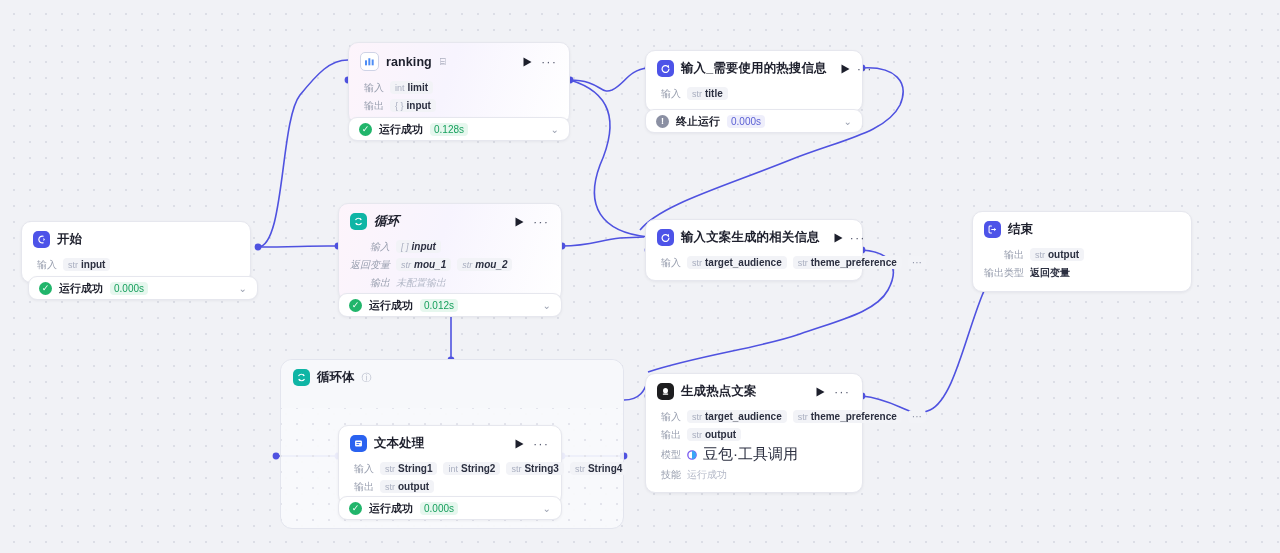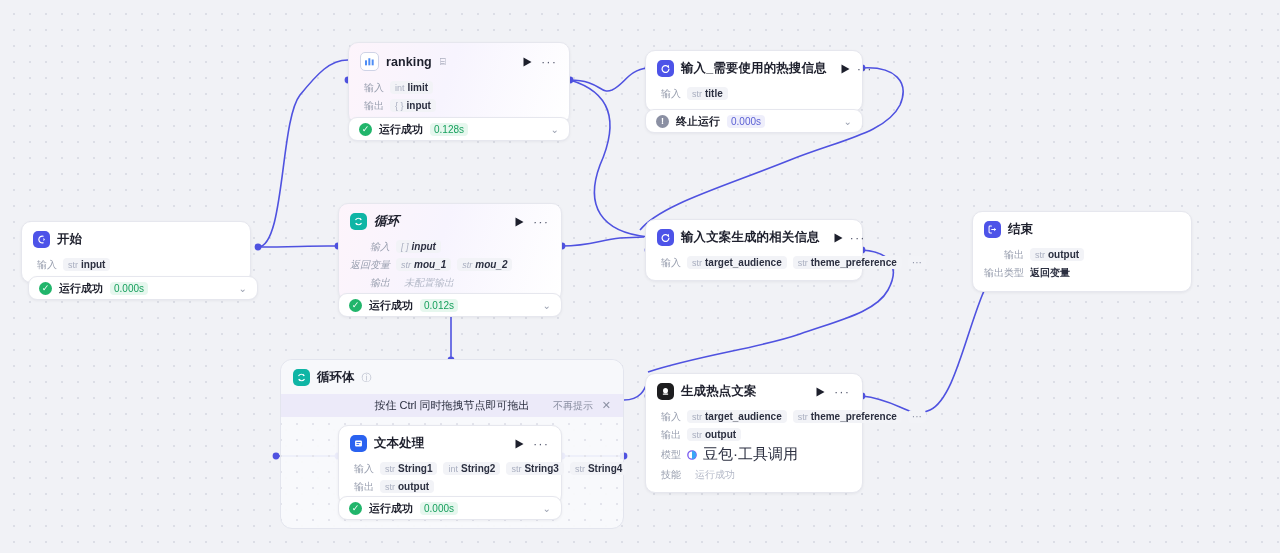--- a/index.html
+++ b/index.html
@@ -67,21 +67,21 @@
   }
   .rlabel.wide { min-width: 40px; }
   .chip {
     display:inline-flex; align-items:center; gap:3px;
     background:#f2f3f7; border-radius:4px; padding:1px 5px;
     font-size:10px; font-weight:bold; color:#2b2f40; white-space:nowrap;
   }
   .chip .ty { color:#a9afc0; font-weight:normal; font-size:9px; }
   .chip.plain { background:transparent; padding:1px 0; color:#b4b9c8; font-weight:normal; }
   .chip.more { background:#f2f3f7; color:#8b90a3; font-weight:normal; padding:1px 4px;}
-  .muted { font-size:10px; color:#b4b9c8;margin-left:8px; }
+  .muted { font-size:10px; color:#b4b9c8; }
   .model-row .mtext { font-size:15px; color:#2b2f40; }
 
   .status {
     position:absolute; background:#fff; border:1px solid #e6e7ee; border-radius:9px;
     display:flex; align-items:center; gap:7px; padding:0 10px;
     box-shadow: 0 1px 3px rgba(22,24,35,0.05);
     box-sizing:border-box; height:24px;
   }
   .st-icon { width:13px; height:13px; border-radius:50%; flex:0 0 auto;
              display:flex; align-items:center; justify-content:center; color:#fff; font-size:9px; font-weight:bold;}
@@ -99,21 +99,21 @@
     background: rgba(249,250,252,0.92);
     border: 1px solid #e3e5ee;
     border-radius: 12px;
     box-sizing: border-box;
     background-image: radial-gradient(circle, #e3e4ec 1px, transparent 1.2px);
     background-size: 16px 16px;
     background-position: 8px 8px;
   }
   .loop-header {
     display:flex; align-items:center; gap:7px;
-    padding: 9px 12px 8px 12px;
+    padding: 9px 12px 22px 12px;
     background: #f7f8fb;
     border-radius: 12px 12px 0 0;
   }
   .loop-title { font-size:12.5px; font-weight:bold; color:#1d1f2c; }
   .info-ic { color:#b4b9c8; font-size:10px; }
   .tip-bar {
     margin: 0; height: 23px;
     background:#eceaf9;
     display:flex; align-items:center; justify-content:center;
     position:relative;
@@ -455,25 +455,20 @@
         <svg width="11" height="11" viewBox="0 0 16 16">
             <path d="M4 5.2a4.6 4.6 0 0 1 7.6 0" stroke="#fff" stroke-width="1.6" fill="none" stroke-linecap="round"></path>
             <path d="M12 10.8a4.6 4.6 0 0 1-7.6 0" stroke="#fff" stroke-width="1.6" fill="none" stroke-linecap="round"></path>
             <path d="M11.2 2.6l1.2 2.6-2.7.1z" fill="#fff"></path>
             <path d="M4.8 13.4l-1.2-2.6 2.7-.1z" fill="#fff"></path>
           </svg>
       </span>
       <span class="loop-title">循环体</span>
       <span class="info-ic">ⓘ</span>
     </div>
-    <div class="tip-bar">
-      <span class="tip-text">按住 Ctrl 同时拖拽节点即可拖出</span>
-      <span class="tip-dismiss">不再提示</span>
-      <span class="tip-close">✕</span>
-    </div>
   </div>
 
   <div class="node" style="left:338px; top:425px; width:224px;">
     <div class="node-header">
       <span class="nicon royal">
         <svg width="11" height="11" viewBox="0 0 16 16">
             <rect x="3" y="3.5" width="10" height="9" rx="1.6" fill="#fff"></rect>
             <rect x="5" y="6" width="6" height="1.3" fill="#2a62f0"></rect>
             <rect x="5" y="8.6" width="4" height="1.3" fill="#2a62f0"></rect>
           </svg>

